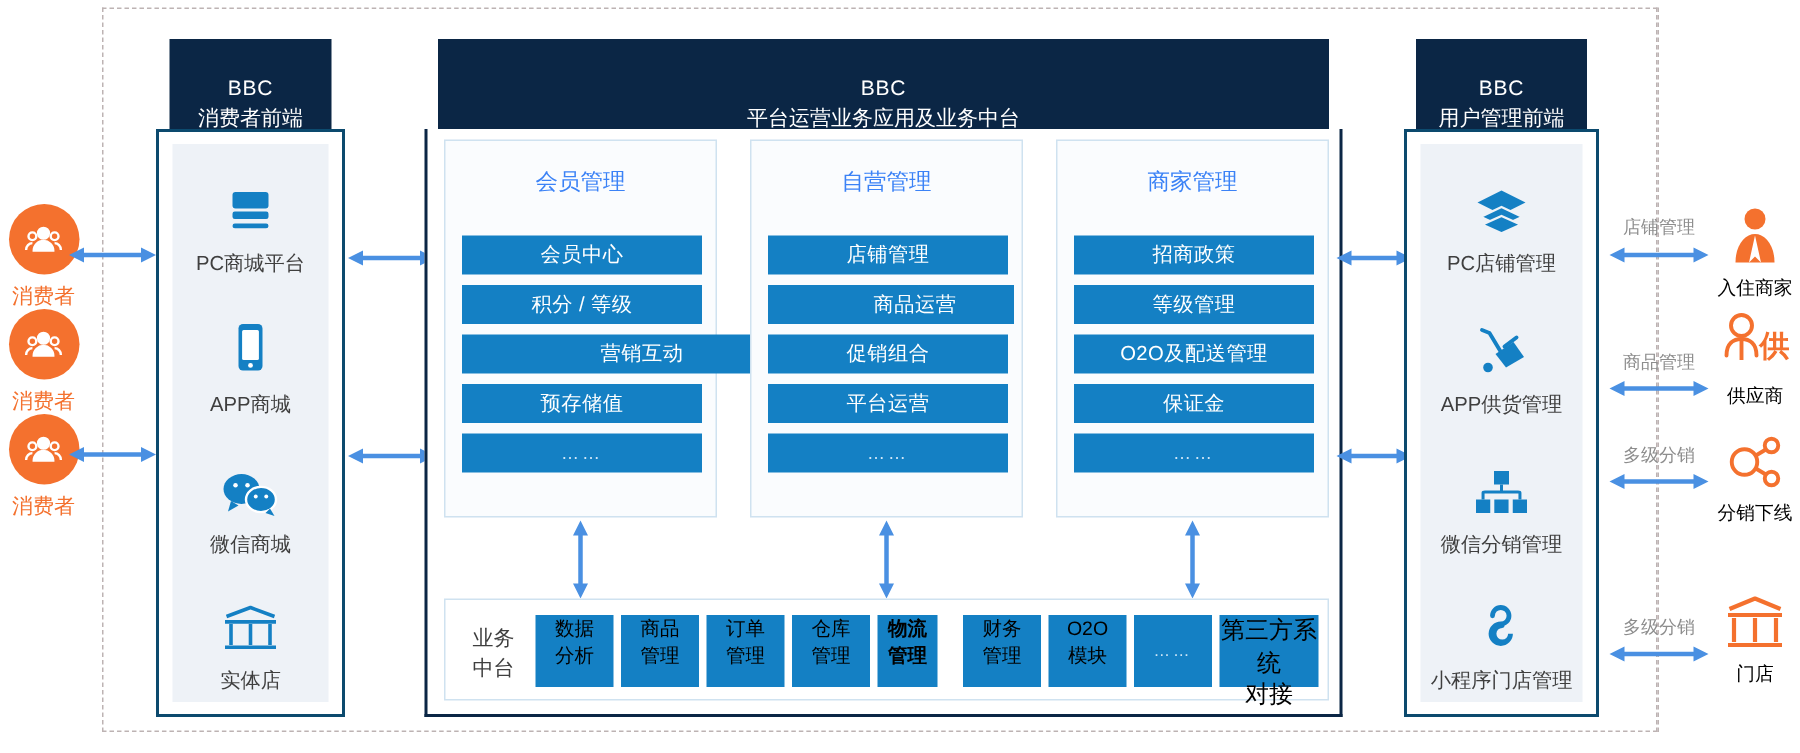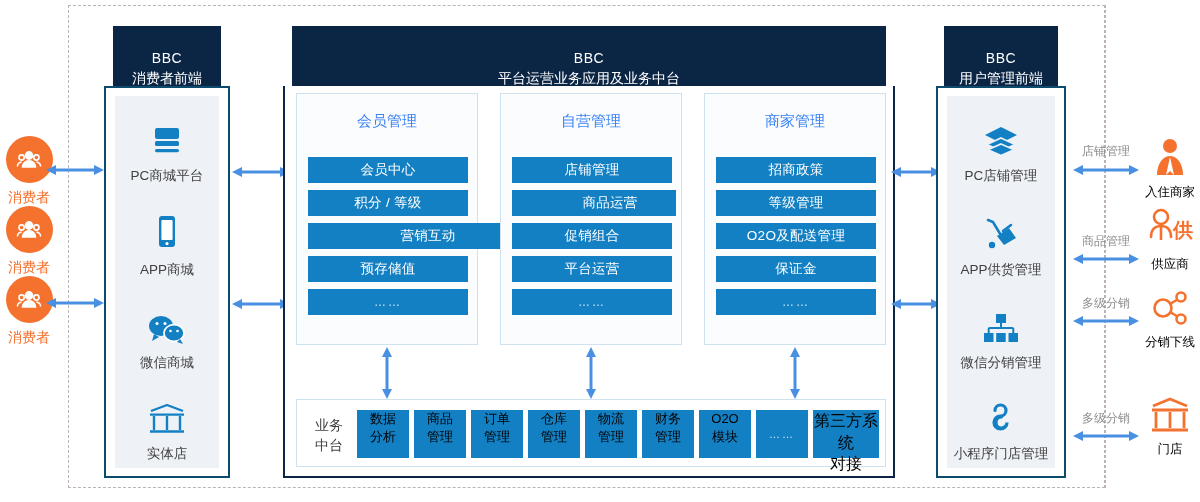--- a/index.html
+++ b/index.html
@@ -314,21 +314,21 @@
         <span>管理</span>
       </div>
       <div class="mcell" style="left:174px;top:10px;width:52px;height:48px;">
         <span>订单</span>
         <span>管理</span>
       </div>
       <div class="mcell" style="left:231px;top:10px;width:52px;height:48px;">
         <span>仓库</span>
         <span>管理</span>
       </div>
-      <div class="mcell" style="left:288px;top:10px;width:52px;height:48px;">
+      <div class="mcell" style="left:288px;top:10px;width:40px;height:48px;font-weight:bold;">
         <span>物流</span>
         <span>管理</span>
       </div>
       <div class="mcell" style="left:345px;top:10px;width:52px;height:48px;">
         <span>财务</span>
         <span>管理</span>
       </div>
       <div class="mcell" style="left:402px;top:10px;width:52px;height:48px;">
         <span>O2O</span>
         <span>模块</span>

